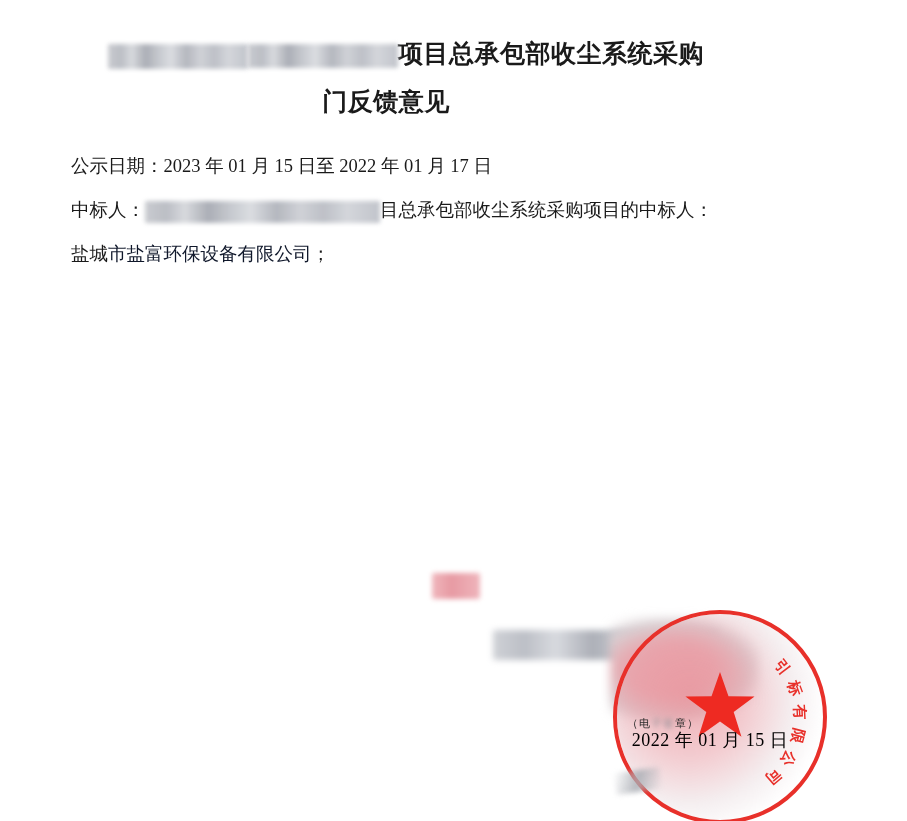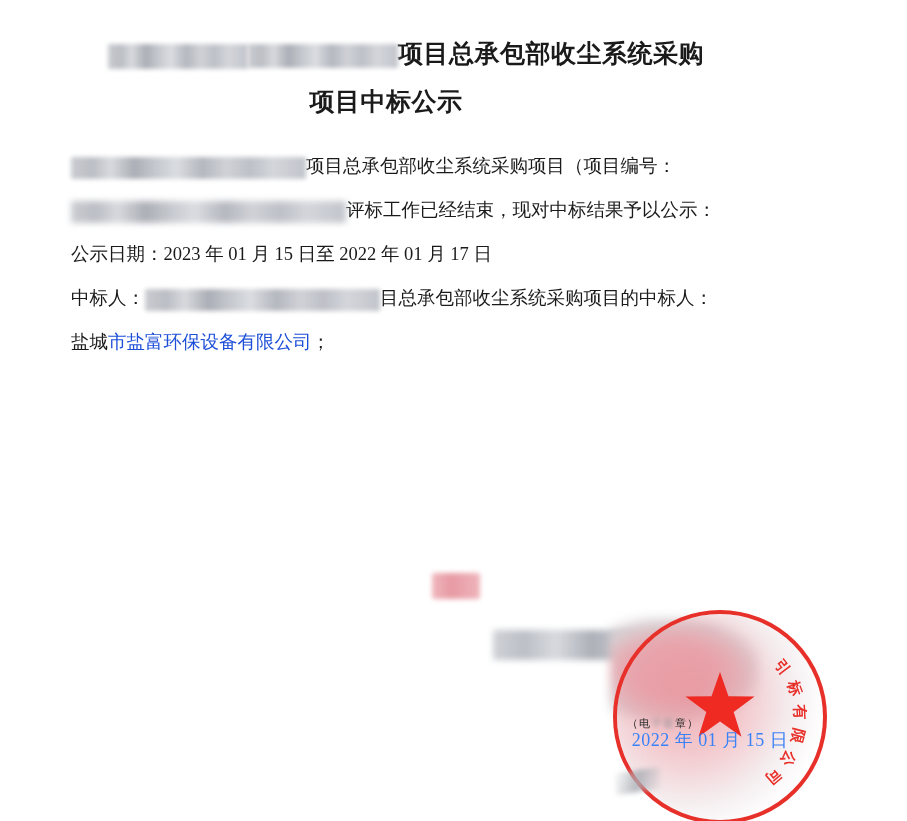--- a/index.html
+++ b/index.html
@@ -48,21 +48,21 @@
     font-size: 18.5px;
     line-height: 44px;
   }
   .para {
     margin: 0;
     text-indent: 0;
     position: relative;
   }
   .para.indent { text-indent: 36px; }
 
-  .highlight-blue { color: #1d4ed8; }
+  .highlight-blue { color: #0f172a; }
 
   
   .redact {
     display: inline-block;
     vertical-align: middle;
     background: linear-gradient(90deg,
        #c9cbd0 0%, #b9bcc3 9%, #d7d9dd 17%, #a9acb4 27%,
        #c4c7cd 36%, #dadce0 45%, #b2b5bd 56%, #cfd1d6 66%,
        #bcbfc6 76%, #d3d5da 86%, #c0c3ca 100%);
     border-radius: 1px;
@@ -194,21 +194,21 @@
     filter: blur(2.6px);
     color: #8d8f95;
   }
   .seal-date {
     position: absolute;
     left: 600px;
     top: 728px;
     width: 220px;
     text-align: center;
     font-size: 18px;
-    color: #3b82f6;
+    color: #000000;
     letter-spacing: 0.5px;
   }
 
   .tail-stroke {
     position: absolute;
     left: 615px;
     top: 770px;
     width: 46px;
     height: 22px;
     background: linear-gradient(110deg, rgba(190,192,198,0.0) 0%, rgba(170,173,180,0.85) 50%, rgba(190,192,198,0.0) 100%);
@@ -218,29 +218,25 @@
 </style>
 </head>
 <body>
 
 <div class="page">
 
   <div class="title-block">
     <div class="title-line title-line-1">
       <span class="redact redact-title-a"></span><span class="redact redact-title-b"></span><span>项目总承包部收尘系统采购</span>
     </div>
-    <div class="title-line">项目中标公示</div>
+    <div class="title-line">门反馈意见</div>
   </div>
 
   <div class="body-block">
 
-    <p class="para">
-      <span class="redact redact-p1-a"></span><span>项目总承包部收尘系统采购项目（项目编号：</span>
-      <span class="redact redact-p1-b soft"></span><span>评标工作已经结束，现对中标结果予以公示：</span>
-    </p>
 
     <p class="para">公示日期：2023 年 01 月 15 日至 2022 年 01 月 17 日</p>
 
 
     <p class="para">
       <span>中标人：</span><span class="redact redact-winner"></span><span>目总承包部收尘系统采购项目的中</span><span>标人：盐城</span><span class="highlight-blue">市盐富环保设备有限公司</span><span>；</span>
     </p>
 
 
   </div>

